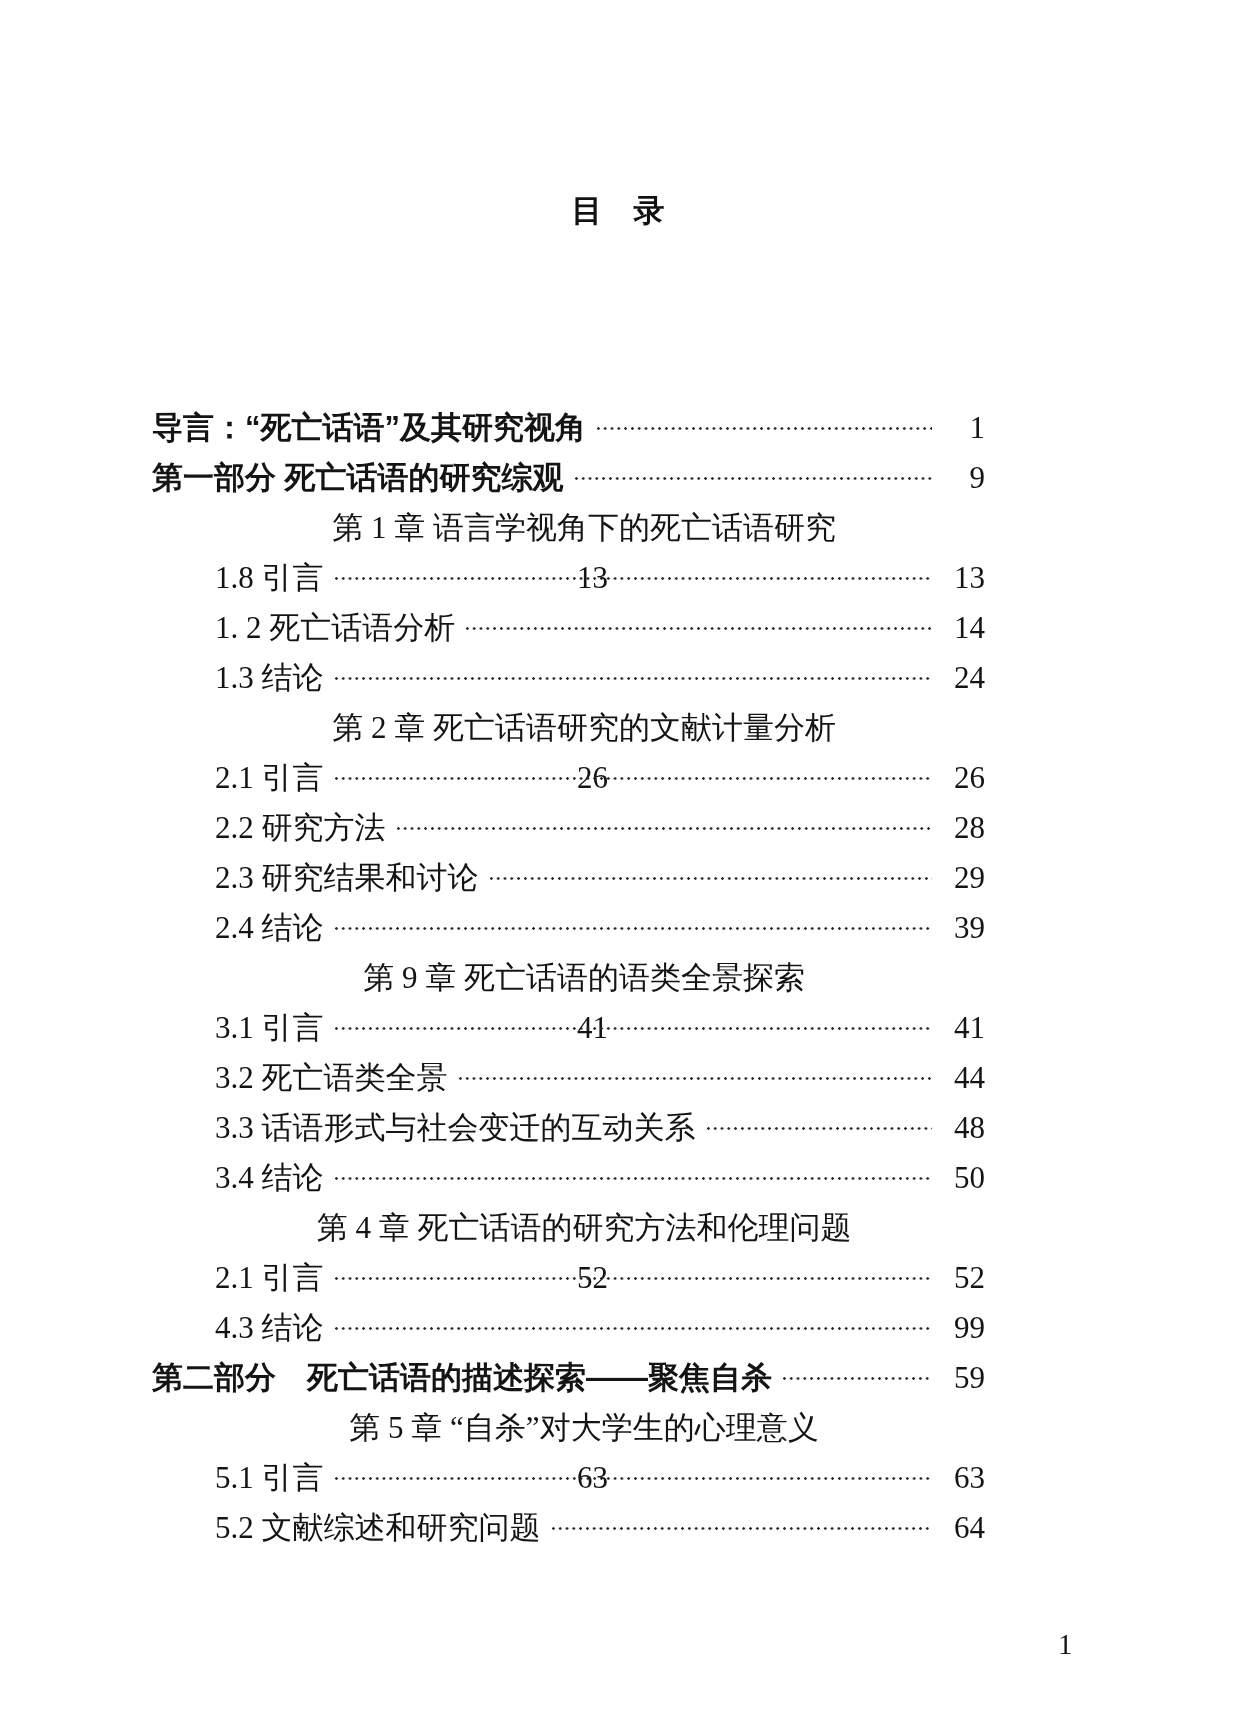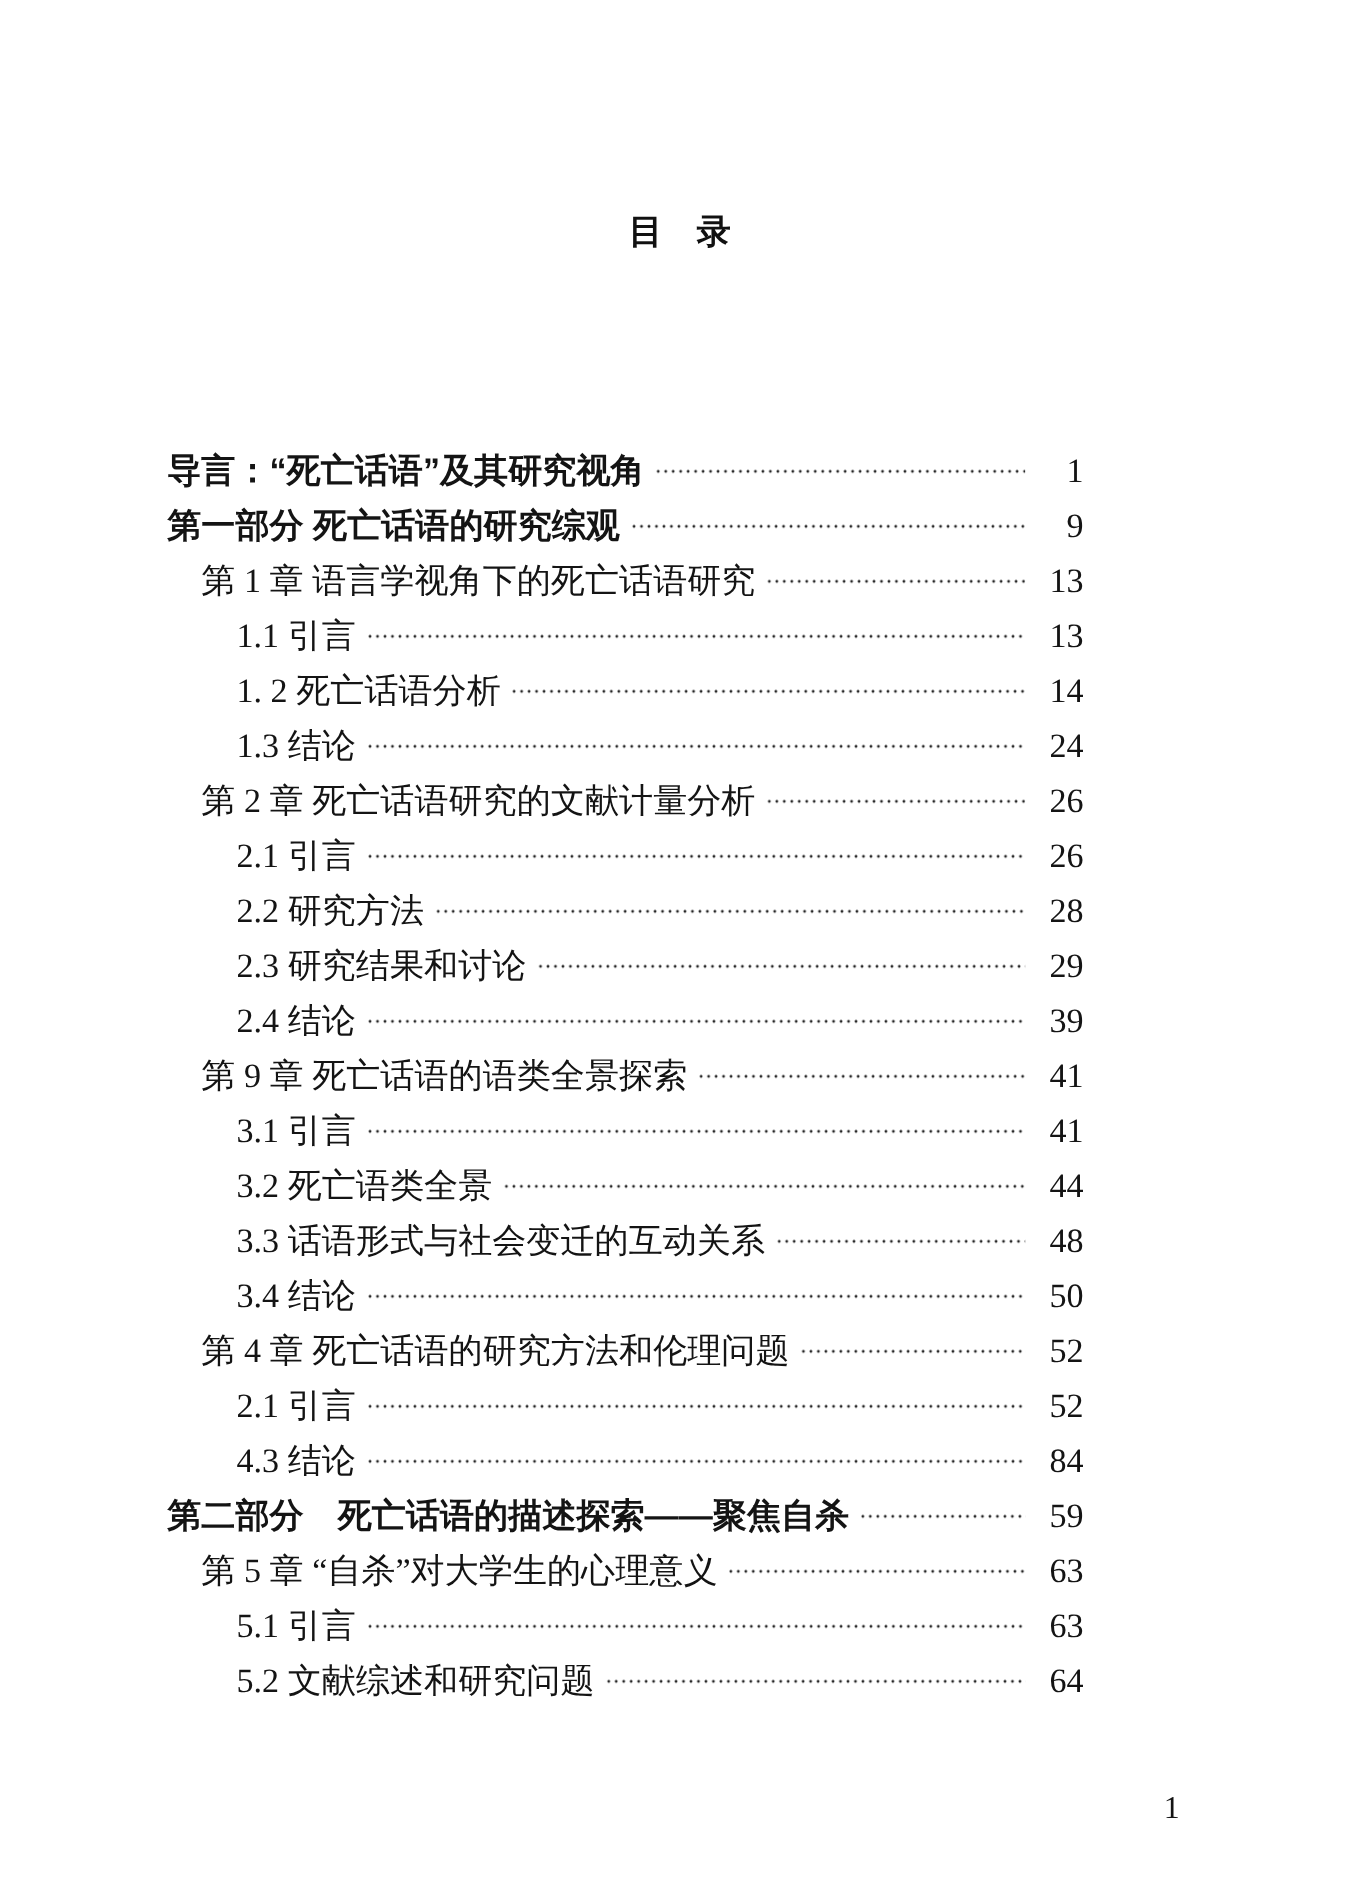--- a/index.html
+++ b/index.html
@@ -36,21 +36,21 @@
     display: flex;
     align-items: center;
     height: 50px;
     font-size: 31px;
     line-height: 50px;
   }
   .toc-row.bold {
     font-family: "Liberation Sans", "DejaVu Sans", sans-serif;
     font-weight: 700;
   }
-  .toc-row.level-1 { padding-left: 31px; }
+  .toc-row.level-1 { padding-left: 31px; flex-direction: column; }
   .toc-row.level-2 { padding-left: 63px; }
   .toc-label {
     white-space: pre;
     flex: 0 0 auto;
   }
   .toc-leader {
     flex: 1 1 auto;
     align-self: stretch;
     min-width: 18px;
     margin-left: 9px;
@@ -93,21 +93,21 @@
         <span class="toc-label">第一部分 死亡话语的研究综观</span>
         <span class="toc-leader"></span>
         <span class="toc-page">9</span>
       </div>
       <div class="toc-row level-1">
         <span class="toc-label">第 1 章 语言学视角下的死亡话语研究</span>
         <span class="toc-leader"></span>
         <span class="toc-page">13</span>
       </div>
       <div class="toc-row level-2">
-        <span class="toc-label">1.1 引言</span>
+        <span class="toc-label">1.8 引言</span>
         <span class="toc-leader"></span>
         <span class="toc-page">13</span>
       </div>
       <div class="toc-row level-2">
         <span class="toc-label">1. 2 死亡话语分析</span>
         <span class="toc-leader"></span>
         <span class="toc-page">14</span>
       </div>
       <div class="toc-row level-2">
         <span class="toc-label">1.3 结论</span>
@@ -170,21 +170,21 @@
         <span class="toc-page">52</span>
       </div>
       <div class="toc-row level-2">
         <span class="toc-label">2.1 引言</span>
         <span class="toc-leader"></span>
         <span class="toc-page">52</span>
       </div>
       <div class="toc-row level-2">
         <span class="toc-label">4.3 结论</span>
         <span class="toc-leader"></span>
-        <span class="toc-page">84</span>
+        <span class="toc-page">99</span>
       </div>
       <div class="toc-row level-0 bold">
         <span class="toc-label">第二部分　死亡话语的描述探索——聚焦自杀</span>
         <span class="toc-leader"></span>
         <span class="toc-page">59</span>
       </div>
       <div class="toc-row level-1">
         <span class="toc-label">第 5 章 “自杀”对大学生的心理意义</span>
         <span class="toc-leader"></span>
         <span class="toc-page">63</span>

